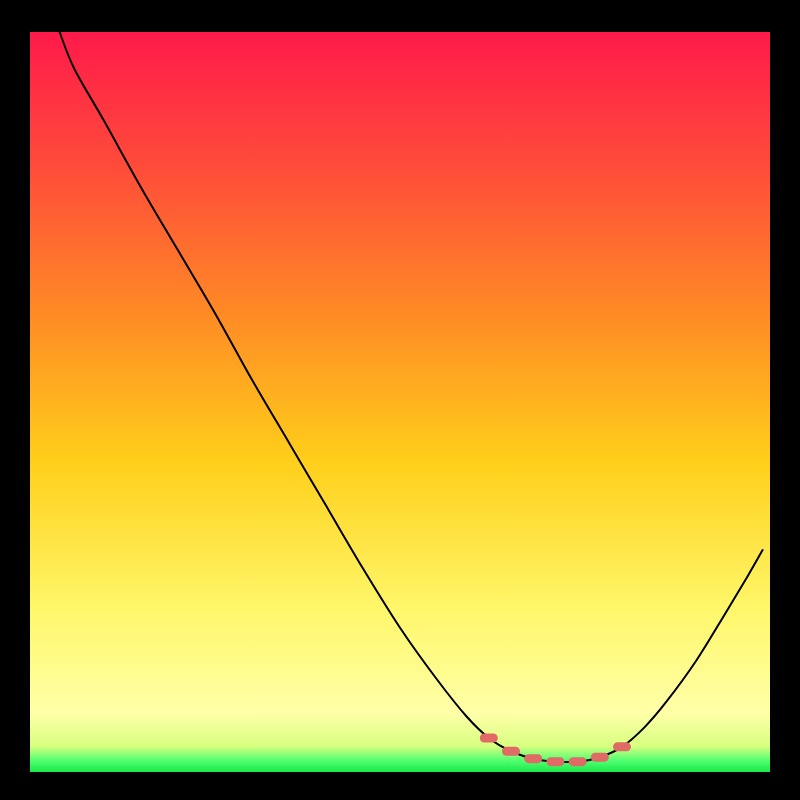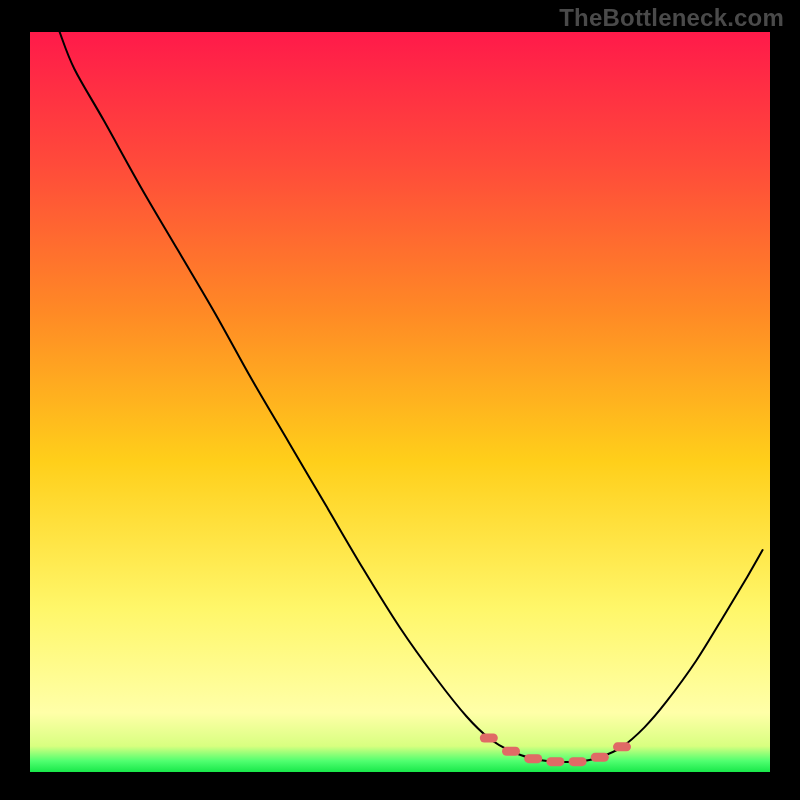--- a/index.html
+++ b/index.html
@@ -35,21 +35,20 @@
     height: 740px;
   }
   svg {
     display: block;
   }
 </style>
 </head>
 <body>
 
 <div class="frame">
-  <div class="watermark">TheBottleneck.com</div>
 
   <div class="plot-wrap">
     <svg id="chart-svg" viewBox="0 0 740 740" width="740" height="740">
       <defs>
         <linearGradient id="bgGrad" x1="0" y1="0" x2="0" y2="1">
             <stop offset="0.00%" stop-color="#ff1a4a"></stop>
             <stop offset="18.00%" stop-color="#ff4b3a"></stop>
             <stop offset="38.00%" stop-color="#ff8a25"></stop>
             <stop offset="58.00%" stop-color="#ffcf1a"></stop>
             <stop offset="78.00%" stop-color="#fff76a"></stop>

